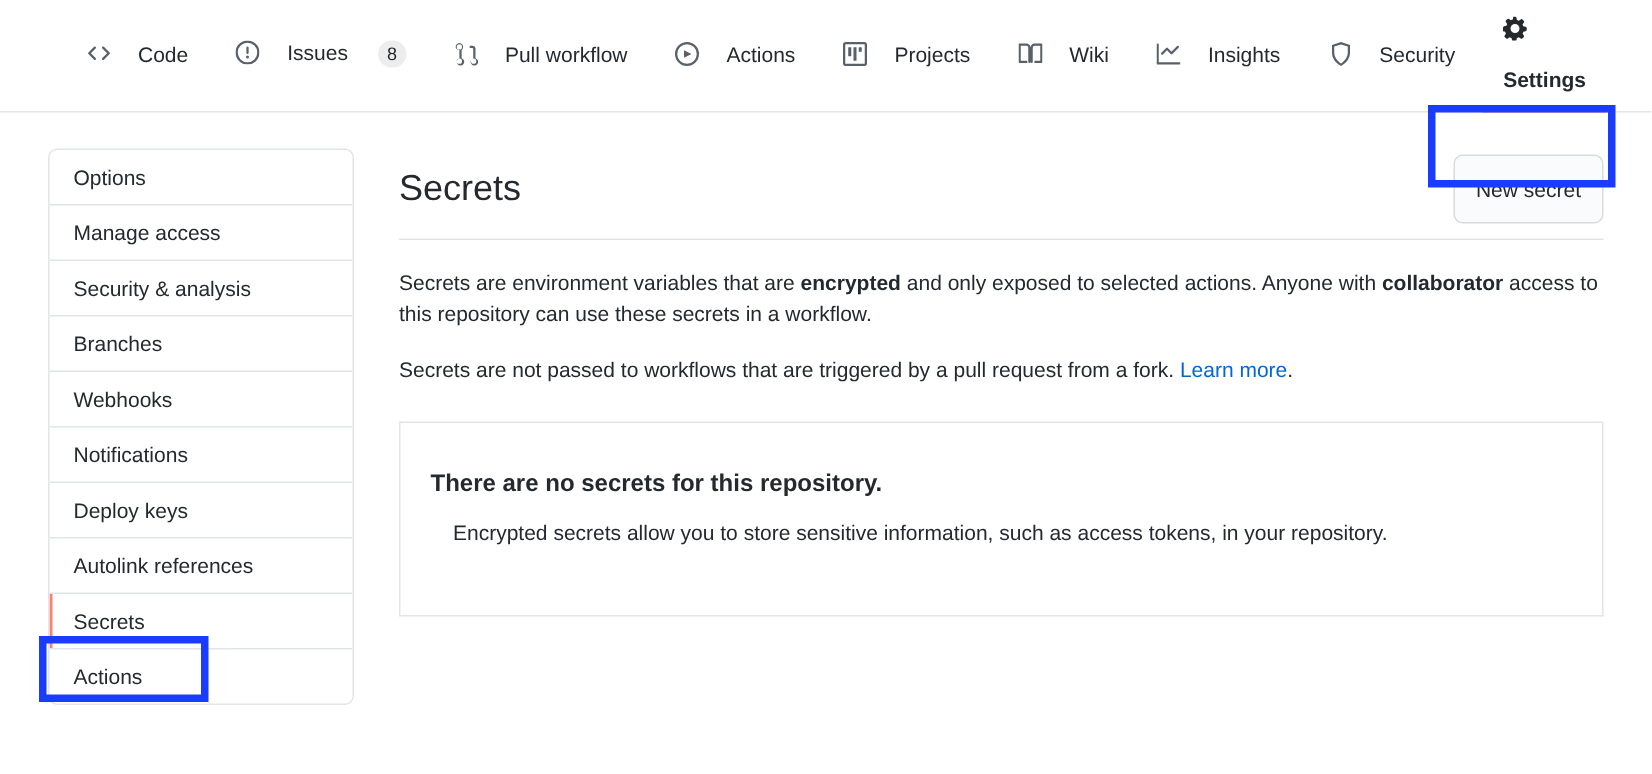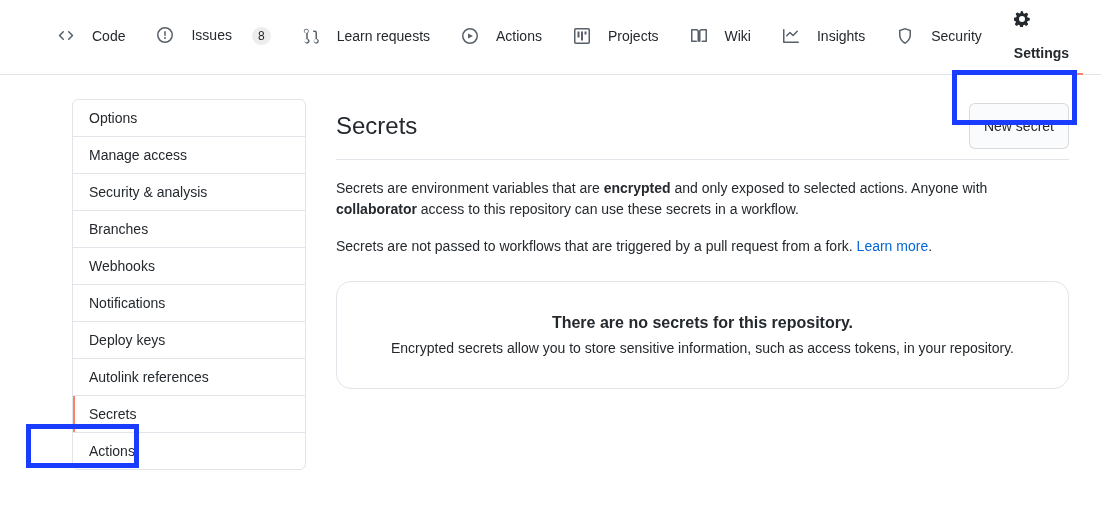--- a/index.html
+++ b/index.html
@@ -49,23 +49,22 @@
     margin-left: 2px;
     min-width: 18px;
     text-align: center;
   }
   .layout {
     display: flex;
     padding: 24px 32px 24px 32px;
     gap: 30px;
   }
   .sidebar {
-    width: 234px;
+    width: 204px;
     flex-shrink: 0;
-    margin-left: 40px;
   }
   .menu {
     border: 1px solid #e1e4e8;
     border-radius: 6px;
     overflow: hidden;
   }
   .menu-item {
     display: block;
     padding: 10px 16px;
     border-bottom: 1px solid #e1e4e8;
@@ -111,32 +110,32 @@
     line-height: 20px;
   }
   p.desc {
     margin: 16px 0 12px 0;
     color: #24292e;
     line-height: 1.5;
   }
   a.link { color: #0366d6; text-decoration: none; cursor: pointer; }
   .blankslate {
     border: 1px solid #e1e4e8;
-    border-radius: 15px;
+    border-radius: 0;
     padding: 32px 20px;
-    text-align: center;
+    text-align: left;
     margin-top: 24px;
   }
   .blankslate h3 {
     margin: 0 0 8px 0;
     font-size: 16px;
     font-weight: 600;
   }
   .blankslate p {
-    margin: 0;
+    margin: 15px;
     color: #24292e;
   }
   .annot {
     position: absolute;
     border: 5px solid #1a3cff;
     pointer-events: none;
     z-index: 10;
   }
   svg { fill: currentColor; }
 </style>
@@ -160,21 +159,21 @@
       </span>
     <span>Issues</span>
     <span class="counter">8</span>
   </div>
   <div class="repo-nav-item">
     <span class="icon">
         <svg width="16" height="16" viewBox="0 0 16 16">
           <path d="M3.25 1.5a1.75 1.75 0 100 3.5 1.75 1.75 0 000-3.5zM.75 3.25a2.5 2.5 0 114 2v5.5a2.5 2.5 0 11-1.5 0v-5.5a2.5 2.5 0 01-2.5-2zM3.25 11a1.75 1.75 0 100 3.5 1.75 1.75 0 000-3.5zM12.75 11a1.75 1.75 0 100 3.5 1.75 1.75 0 000-3.5zM10 3.25A.75.75 0 0110.75 2.5h1A2.25 2.25 0 0114 4.75v6a2.5 2.5 0 11-1.5 0v-6a.75.75 0 00-.75-.75h-1A.75.75 0 0110 3.25z"></path>
         </svg>
       </span>
-    <span>Learn requests</span>
+    <span>Pull workflow</span>
   </div>
   <div class="repo-nav-item">
     <span class="icon">
         <svg width="16" height="16" viewBox="0 0 16 16">
           <path d="M8 0a8 8 0 100 16A8 8 0 008 0zM1.5 8a6.5 6.5 0 1113 0 6.5 6.5 0 01-13 0zM6 5.5l5 2.5-5 2.5v-5z"></path>
         </svg>
       </span>
     <span>Actions</span>
   </div>
   <div class="repo-nav-item">

